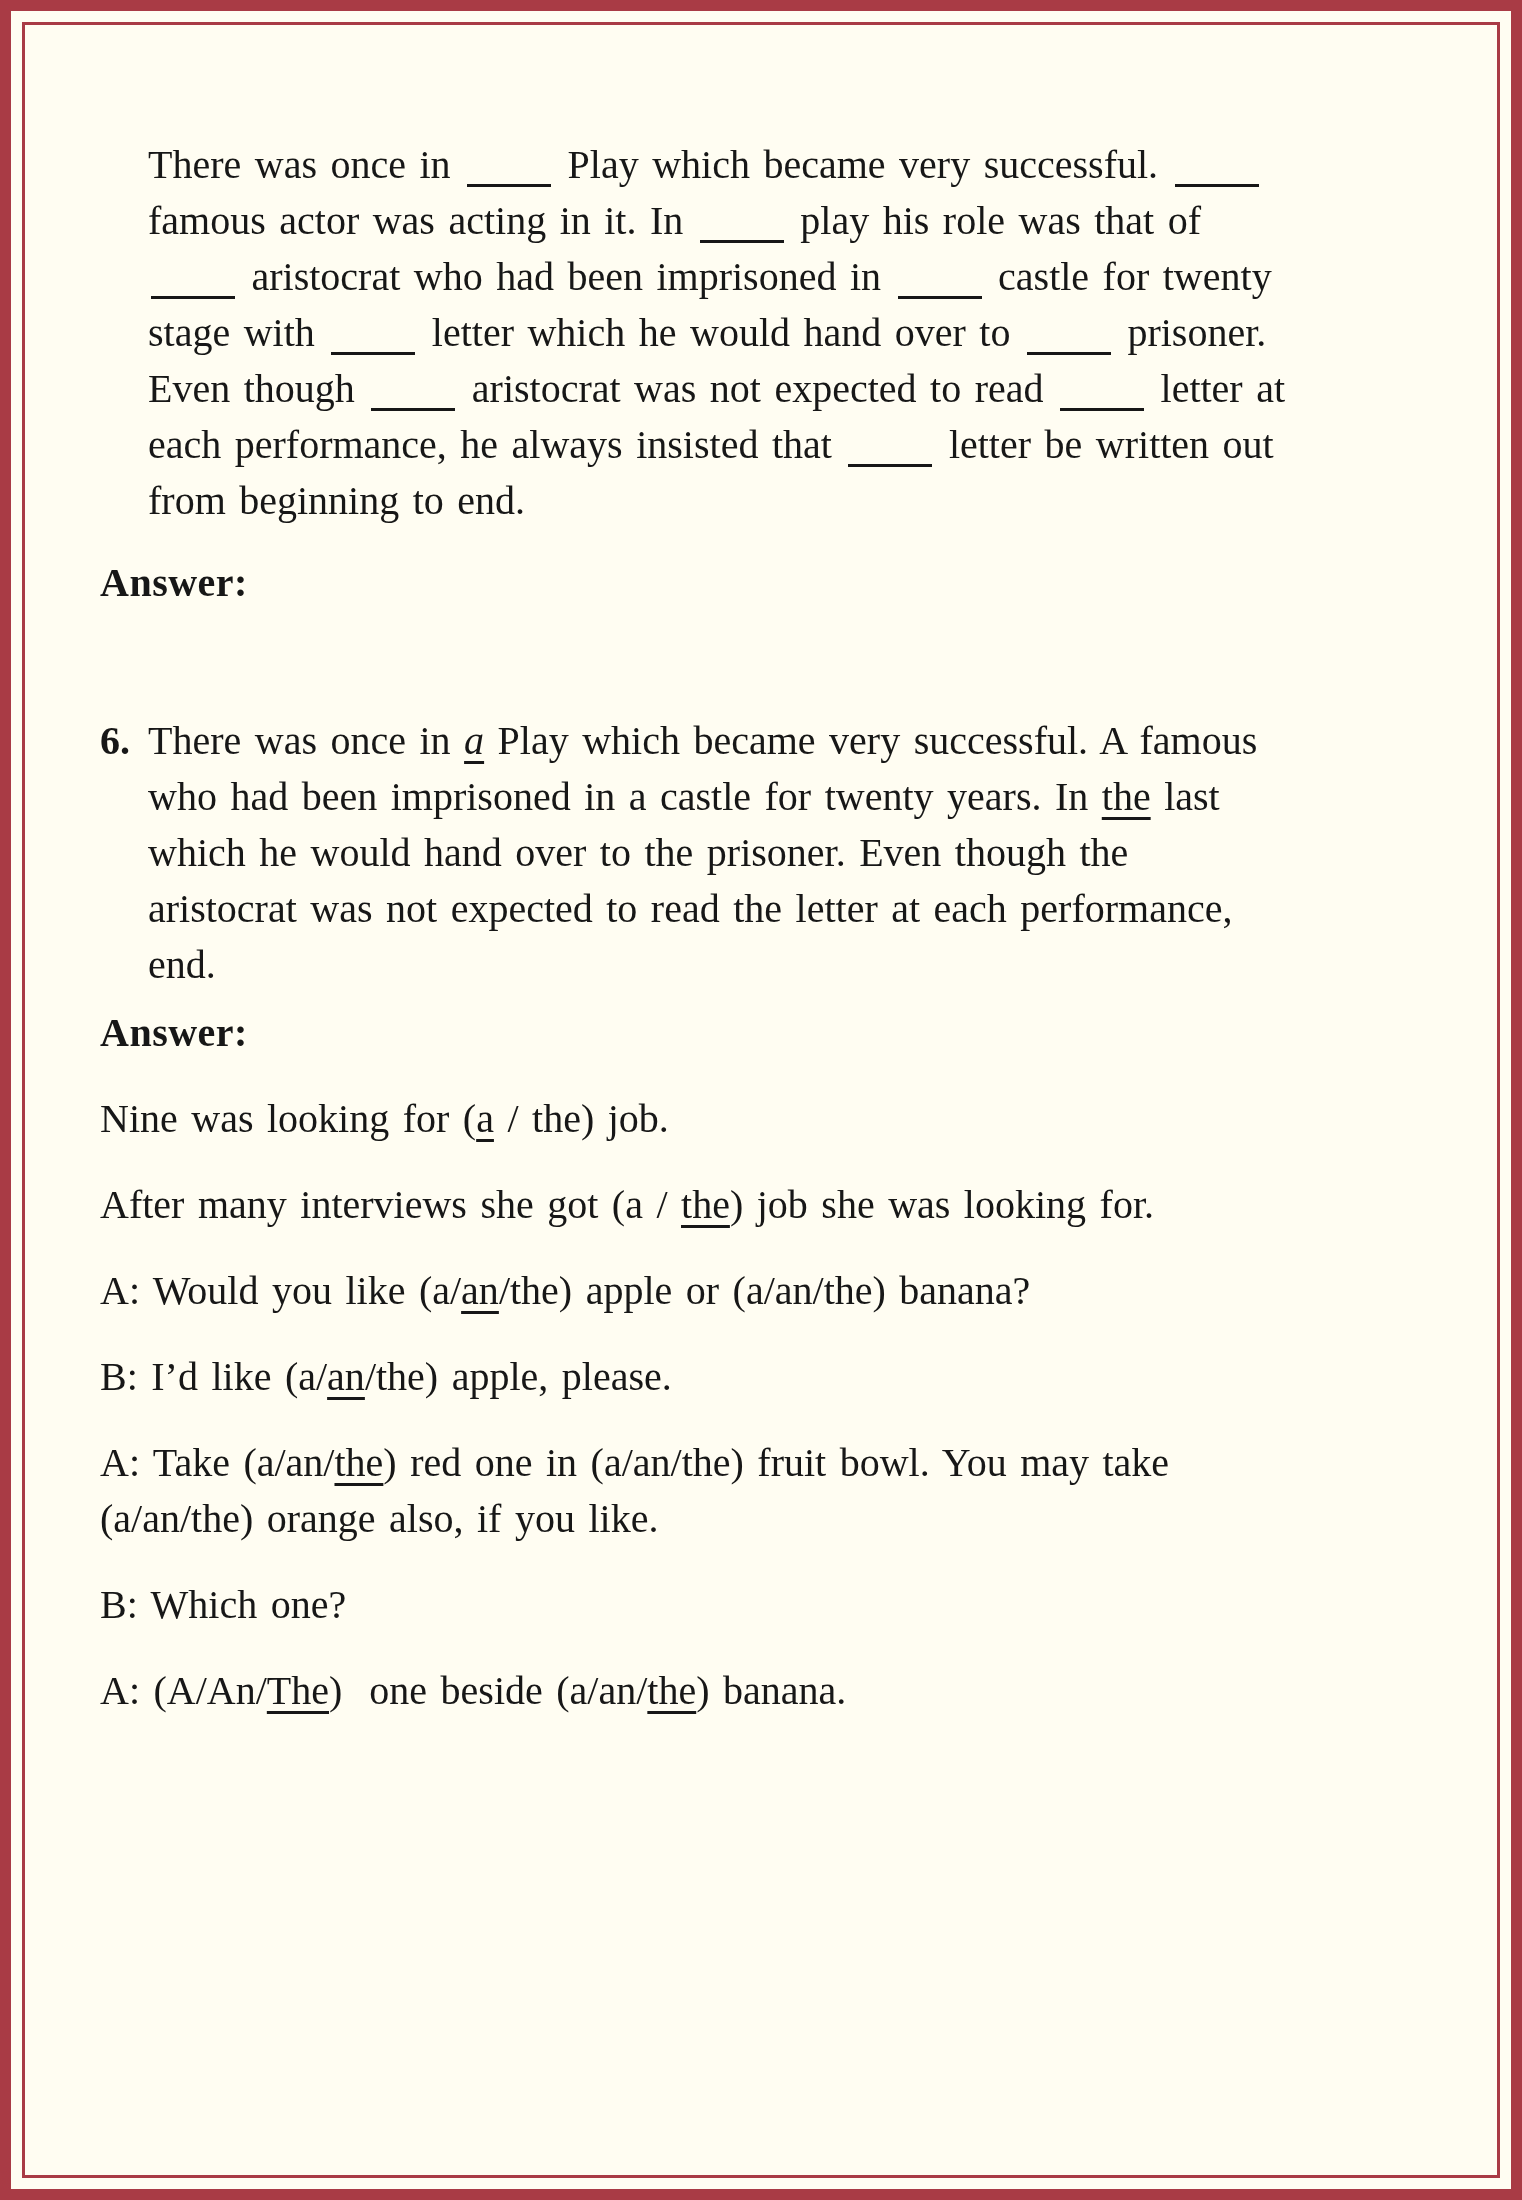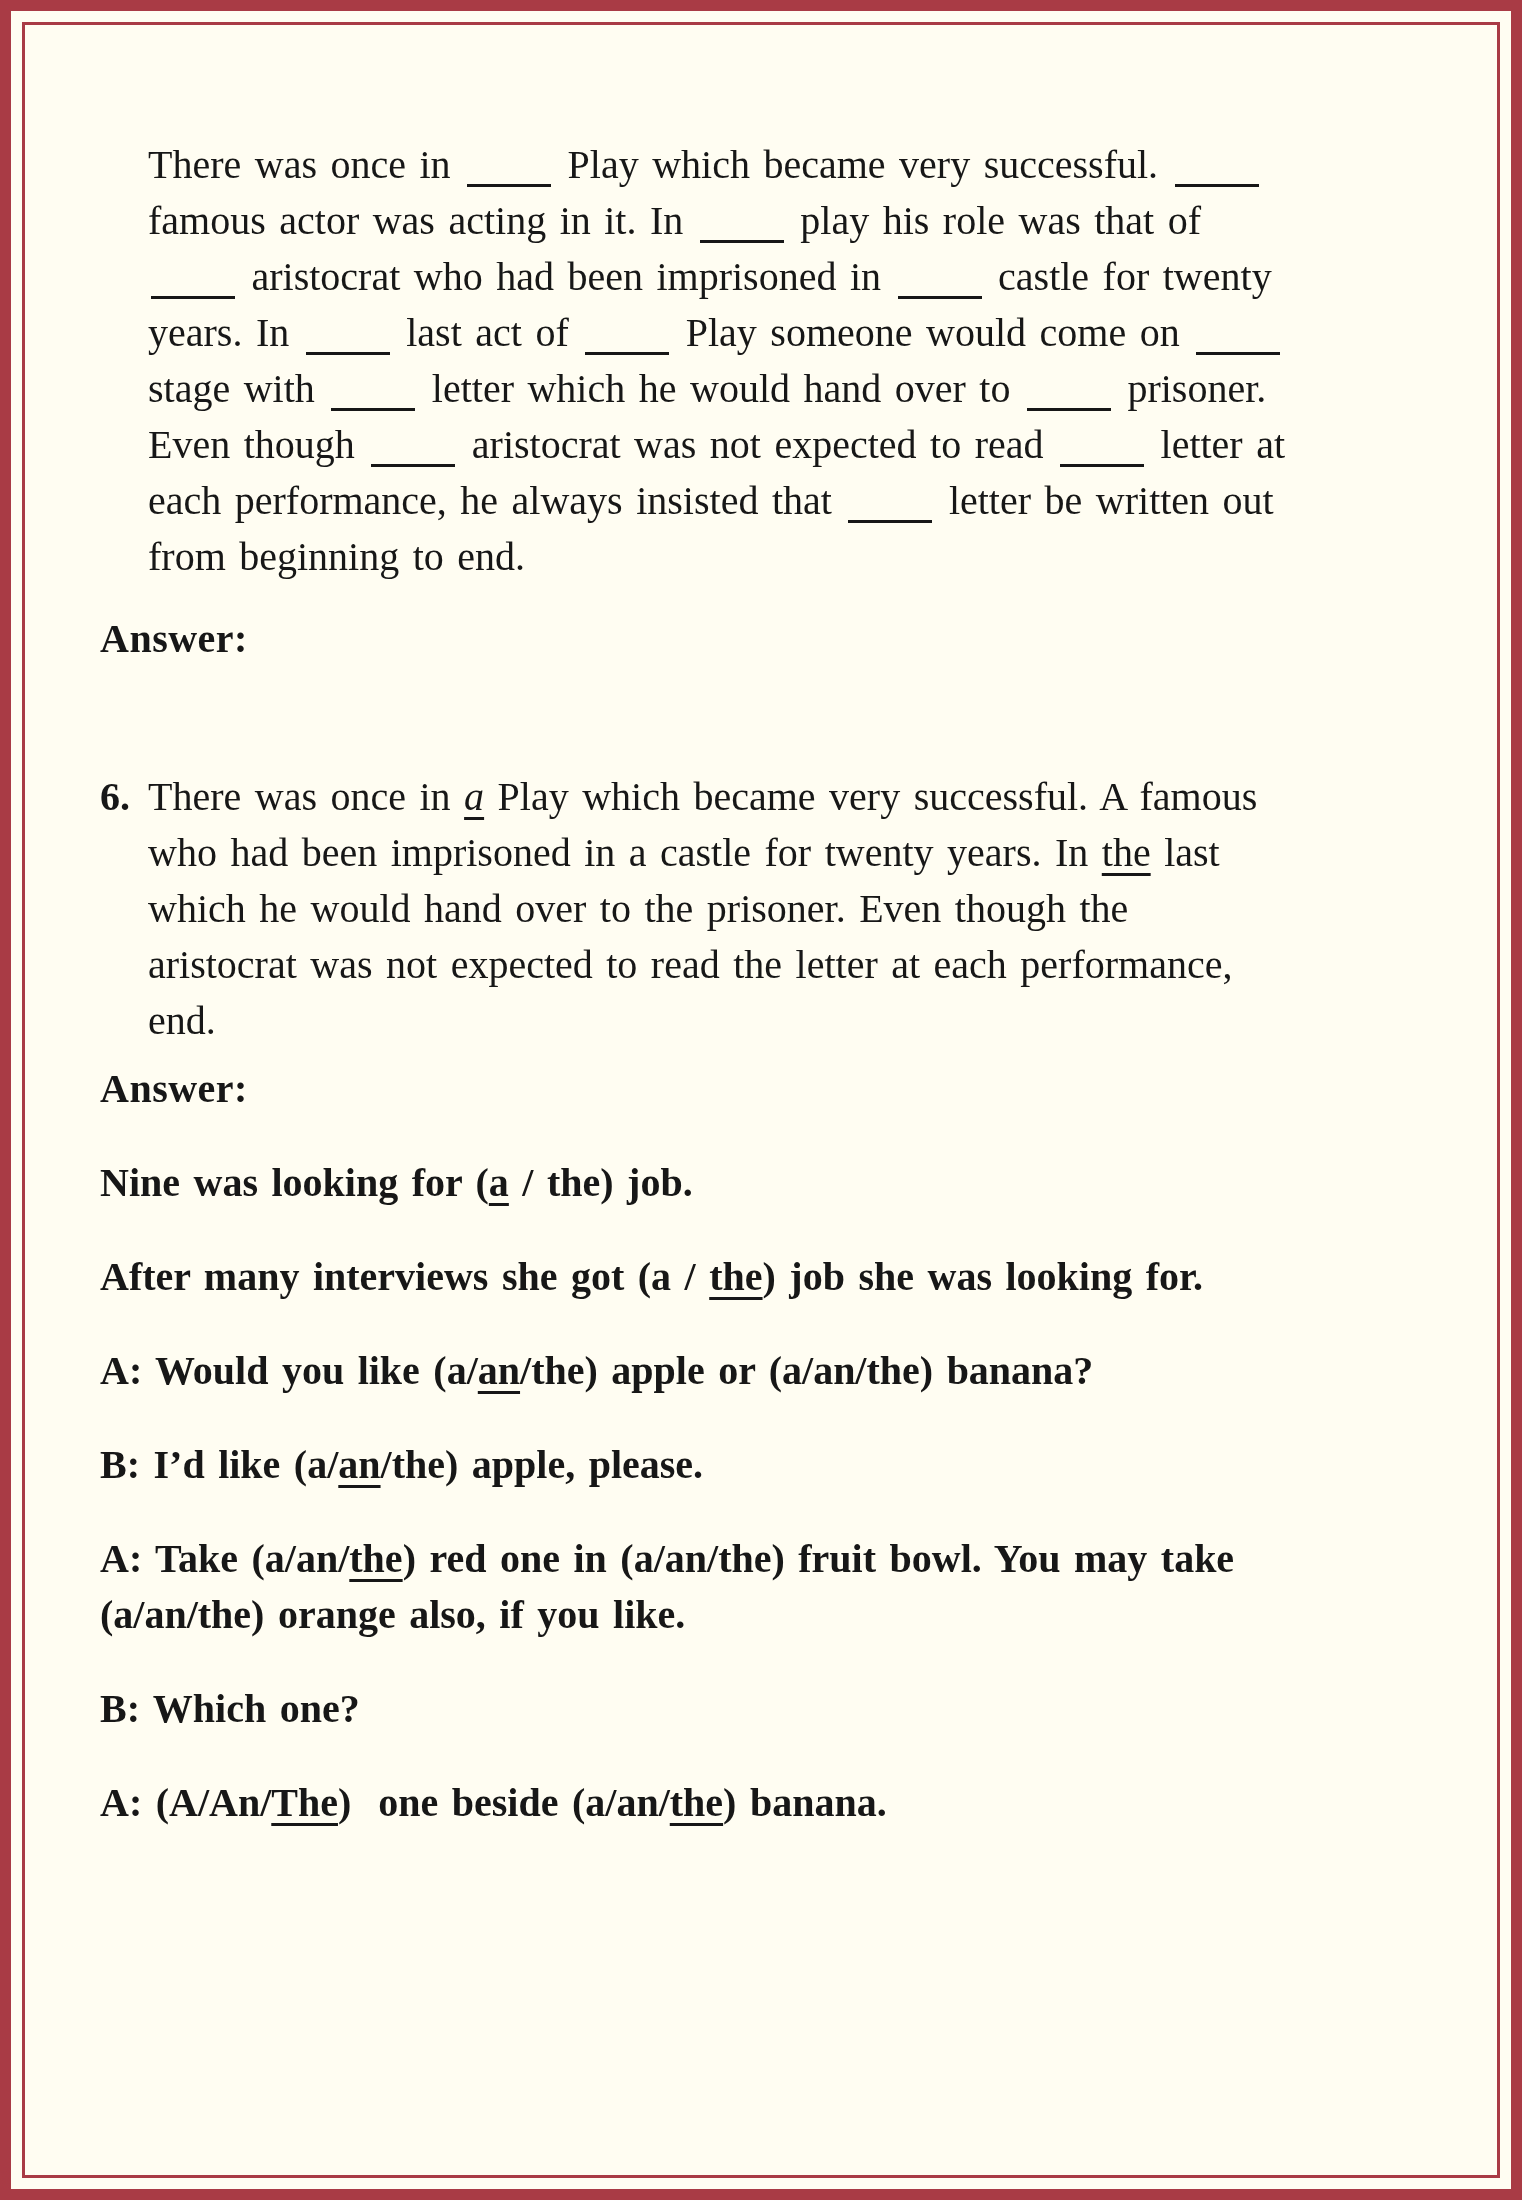--- a/index.html
+++ b/index.html
@@ -61,22 +61,21 @@
   }
   .item-num {
     font-weight: bold;
     width: 48px;
     flex: none;
   }
   #answer2 {
     margin-top: 12px;
   }
   .dialogue .dpara {
-    margin-top: 38px;
-    font-weight: bold;
+    margin-top: 30px;
   }
   .blank {
     display: inline-block;
     width: 84px;
     height: 0.9em;
     border-bottom: 3px solid #171717;
     vertical-align: -9px;
     margin: 0 3px;
   }
   .tok-u {
@@ -99,21 +98,20 @@
 
 <div class="frame-outer"></div>
 <div class="frame-inner"></div>
 
 <div class="content">
 
   <div class="para">
       <div class="line"><span>There was once in </span><span class="blank"></span><span> Play which became very successful. </span><span class="blank"></span></div>
       <div class="line"><span>famous actor was acting in it. In </span><span class="blank"></span><span> play his role was that of</span></div>
       <div class="line"><span class="blank"></span><span> aristocrat who had been imprisoned in </span><span class="blank"></span><span> castle for twenty</span></div>
-      <div class="line"><span>years. In </span><span class="blank"></span><span> last act of </span><span class="blank"></span><span> Play someone would come on </span><span class="blank"></span></div>
       <div class="line"><span>stage with </span><span class="blank"></span><span> letter which he would hand over to </span><span class="blank"></span><span> prisoner.</span></div>
       <div class="line"><span>Even though </span><span class="blank"></span><span> aristocrat was not expected to read </span><span class="blank"></span><span> letter at</span></div>
       <div class="line"><span>each performance, he always insisted that </span><span class="blank"></span><span> letter be written out</span></div>
       <div class="line"><span>from beginning to end.</span></div>
     </div>
 
   <div class="answer-label" id="answer1">Answer:</div>
 
   <div id="item6">
     <div class="item-num">6.</div>

